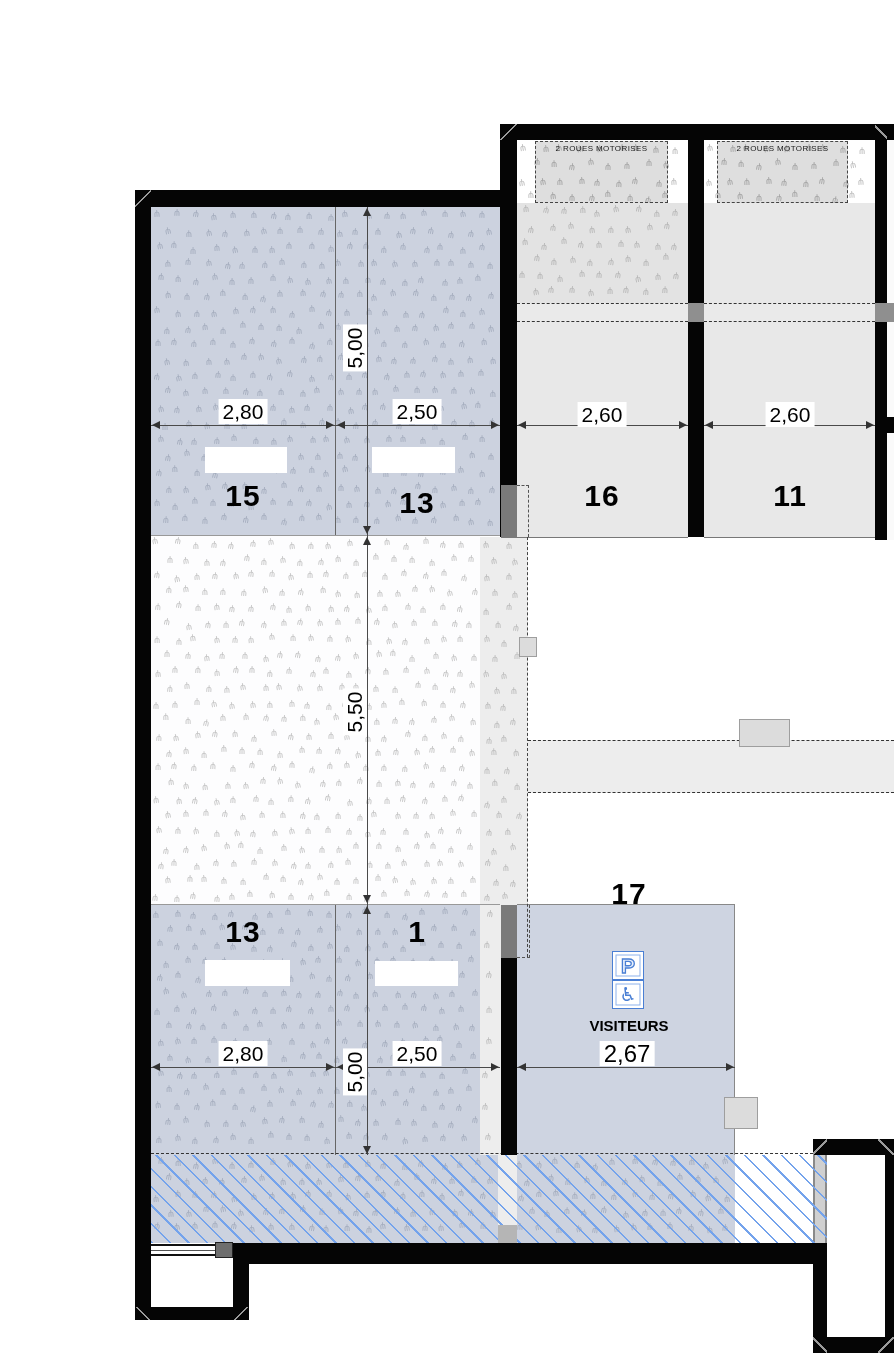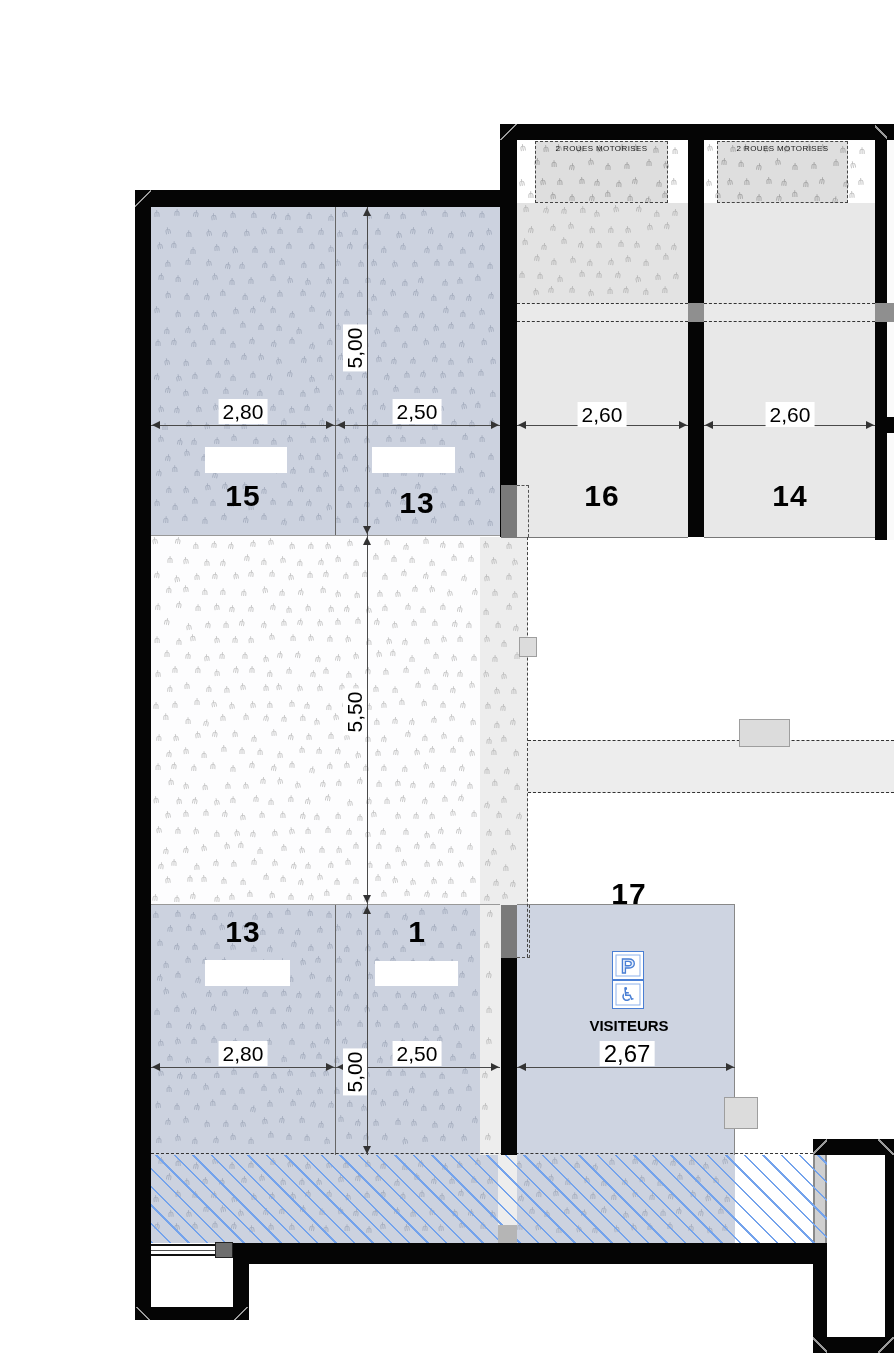--- a/index.html
+++ b/index.html
@@ -1506,21 +1506,21 @@
   <div class="lab dimlab" style="left:417px;top:1041px;">2,50</div>
   <div class="lab dimlab" style="left:627px;top:1041px;font-size:24px;">2,67</div>
 
   <div class="lab dimlab-v" style="left:355px;top:348px;">5,00</div>
   <div class="lab dimlab-v" style="left:355px;top:712px;">5,50</div>
   <div class="lab dimlab-v" style="left:355px;top:1072px;">5,00</div>
 
   <div class="lab num" style="left:243px;top:479px;">15</div>
   <div class="lab num" style="left:417px;top:486px;text-align:center;">13</div>
   <div class="lab num" style="left:602px;top:479px;">16</div>
-  <div class="lab num" style="left:790px;top:479px;">14</div>
+  <div class="lab num" style="left:790px;top:479px;">11</div>
   <div class="lab num" style="left:243px;top:915px;">13</div>
   <div class="lab num" style="left:417px;top:915px;">1</div>
   <div class="lab num" style="left:629px;top:877px;">17</div>
 
   <div class="sign" style="left:612px;top:951px;width:32px;height:29px;">
     <span class="psign">P</span>
   </div>
   <div class="sign" style="left:612px;top:980px;width:32px;height:29px;">
     <span class="wheel">♿</span>
   </div>

